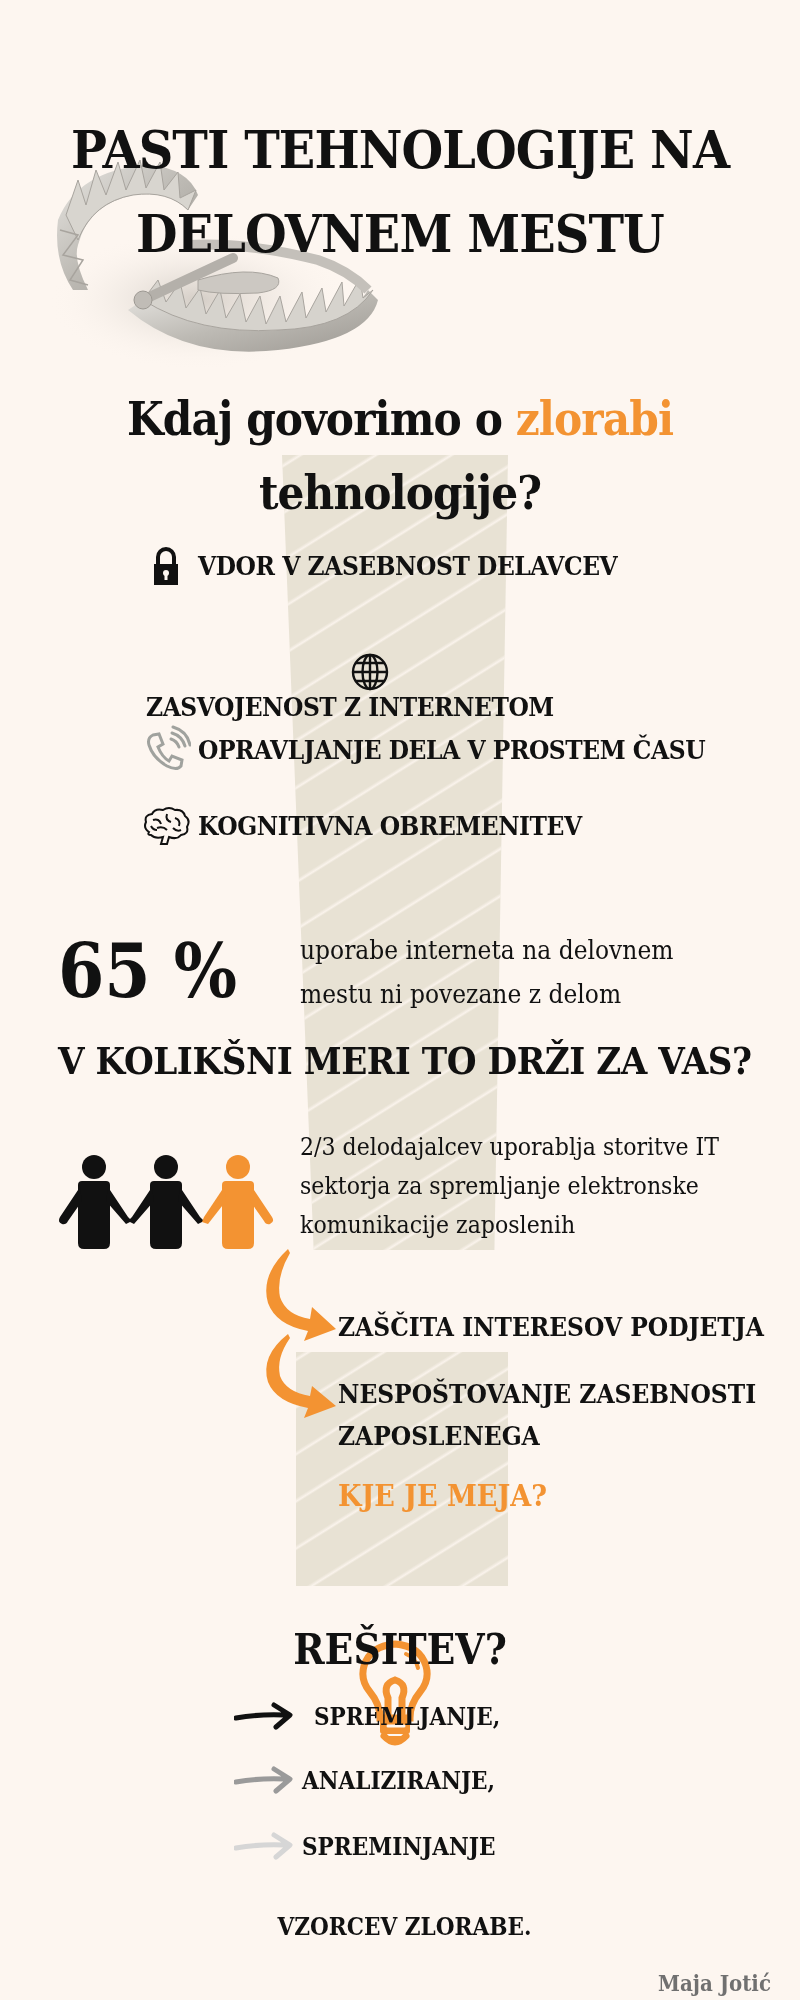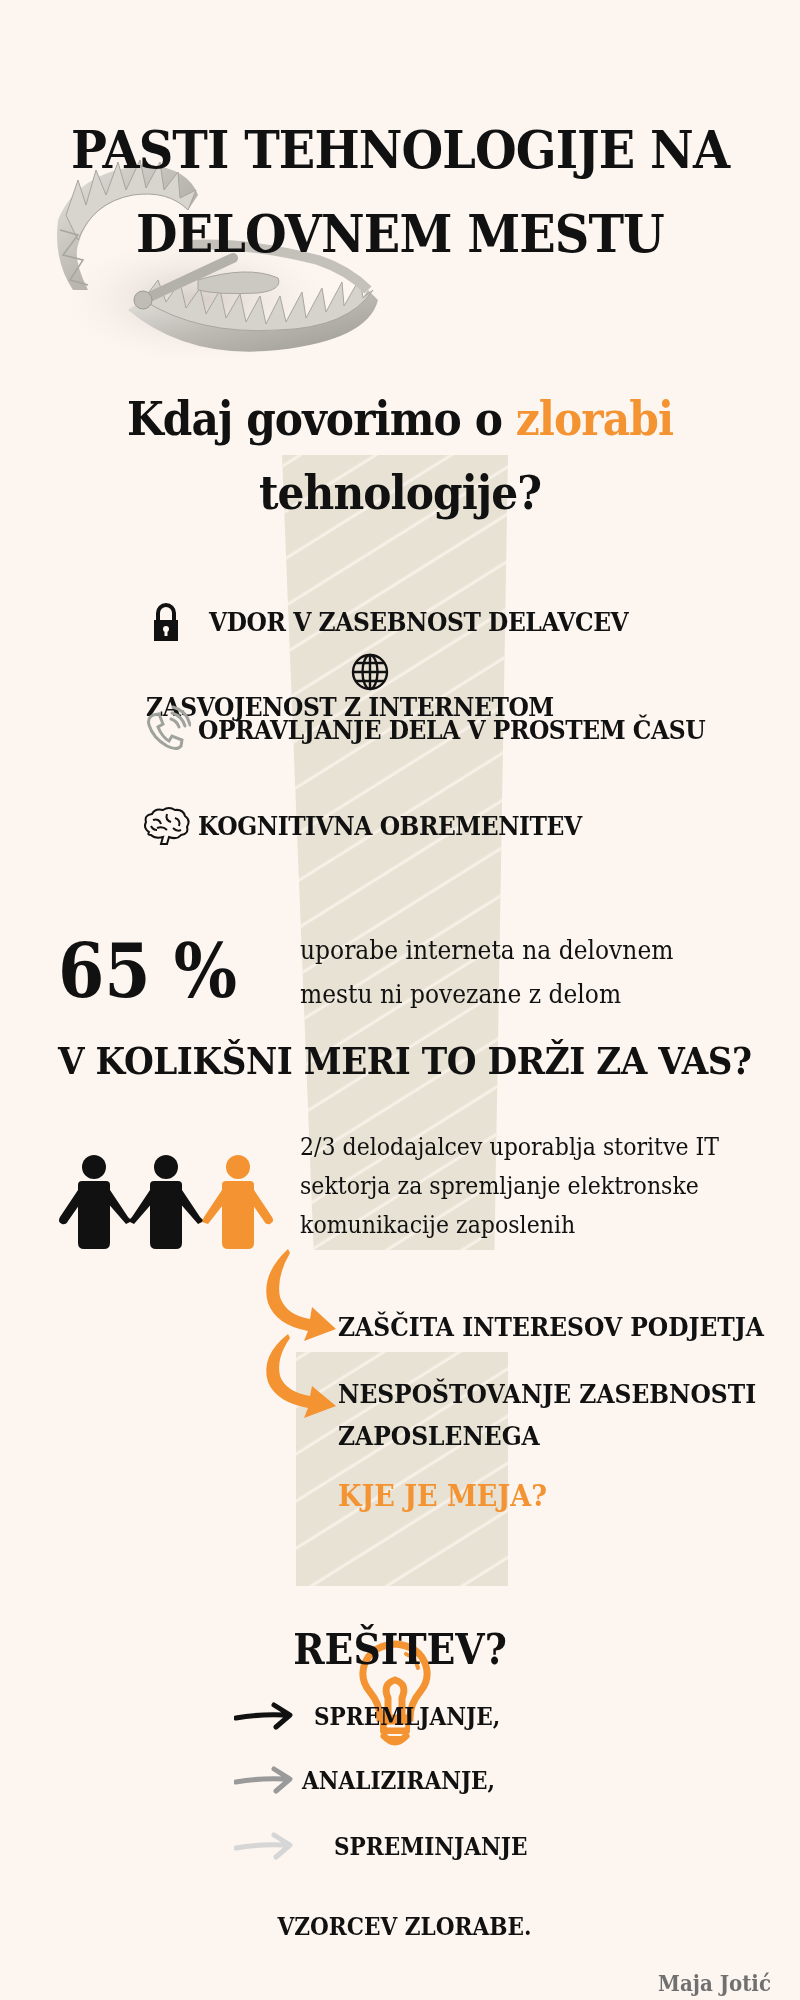--- a/index.html
+++ b/index.html
@@ -109,21 +109,21 @@
 <div class="abs title">
   <div>PASTI TEHNOLOGIJE NA</div>
   <div>DELOVNEM MESTU</div>
 </div>
 
 <div class="abs q q1">
   <span>Kdaj govorimo o </span><span class="orange">zlorabi</span>
 </div>
 <div class="abs q q2">tehnologije?</div>
 
-<div class="abs list-row" style="top:600px;gap:11px;">
+<div class="abs list-row" style="top:544px;">
   <span class="ic">
     <svg width="30" height="44" viewBox="0 0 30 44">
       <path d="M7,20 V13 A8,8 0 0 1 23,13 V20" fill="none" stroke="#111" stroke-width="4"></path>
       <rect x="3" y="20" width="24" height="21" fill="#111"></rect>
       <circle cx="15" cy="29" r="3" fill="#fdf6f0"></circle>
       <rect x="13.5" y="30" width="3" height="6" fill="#fdf6f0"></rect>
     </svg>
   </span>
   <span class="tx">VDOR V ZASEBNOST DELAVCEV</span>
 </div>
@@ -134,21 +134,21 @@
       <circle cx="20" cy="20" r="17"></circle>
       <ellipse cx="20" cy="20" rx="7.5" ry="17"></ellipse>
       <line x1="20" y1="3" x2="20" y2="37"></line>
       <line x1="3" y1="20" x2="37" y2="20"></line>
       <path d="M6,11 H34 M6,29 H34"></path>
     </svg>
   </span>
   <span class="tx">ZASVOJENOST Z INTERNETOM</span>
 </div>
 
-<div class="abs list-row" style="top:708px;text-align:right;">
+<div class="abs list-row" style="top:728px;text-align:right;">
   <span class="ic">
     <svg width="50" height="50" viewBox="0 0 50 50" fill="none" stroke="#a0a29e" stroke-width="3" stroke-linecap="round">
       <path d="M12,10 L18,9 L22,19 L17,22 Q21,32 28,36 L31,31 L41,35 L40,41 Q36,46 26,41 Q12,33 8,20 Q6,13 12,10 Z"></path>
       <path d="M30,14 Q36,16 38,22"></path>
       <path d="M31,8 Q41,11 44,21"></path>
       <path d="M32,2 Q46,6 49,20"></path>
     </svg>
   </span>
   <span class="tx">OPRAVLJANJE DELA V PROSTEM ČASU</span>
 </div>
@@ -226,21 +226,21 @@
       <path d="M2,17 Q24,13 50,14 M40,4 L56,14 L42,26" fill="none" stroke="#111" stroke-width="5" stroke-linecap="round" stroke-linejoin="round"></path>
     </svg>
   <span class="rt">SPREMLJANJE,</span>
 </div>
 <div class="abs res-row" style="top:1760px;">
   <svg class="ar" viewBox="0 0 60 30">
       <path d="M2,17 Q24,13 50,14 M40,4 L56,14 L42,26" fill="none" stroke="#9a9a9a" stroke-width="5" stroke-linecap="round" stroke-linejoin="round"></path>
     </svg>
   <span class="rt">ANALIZIRANJE,</span>
 </div>
-<div class="abs res-row" style="top:1826px;gap:32px;">
+<div class="abs res-row" style="top:1826px;">
   <svg class="ar" viewBox="0 0 60 30">
       <path d="M2,17 Q24,13 50,14 M40,4 L56,14 L42,26" fill="none" stroke="#d6d6d6" stroke-width="5" stroke-linecap="round" stroke-linejoin="round"></path>
     </svg>
   <span class="rt">SPREMINJANJE</span>
 </div>
 
 <div class="abs final">VZORCEV ZLORABE.</div>
 <div class="abs author">Maja Jotić</div>
 
 </body></html>

